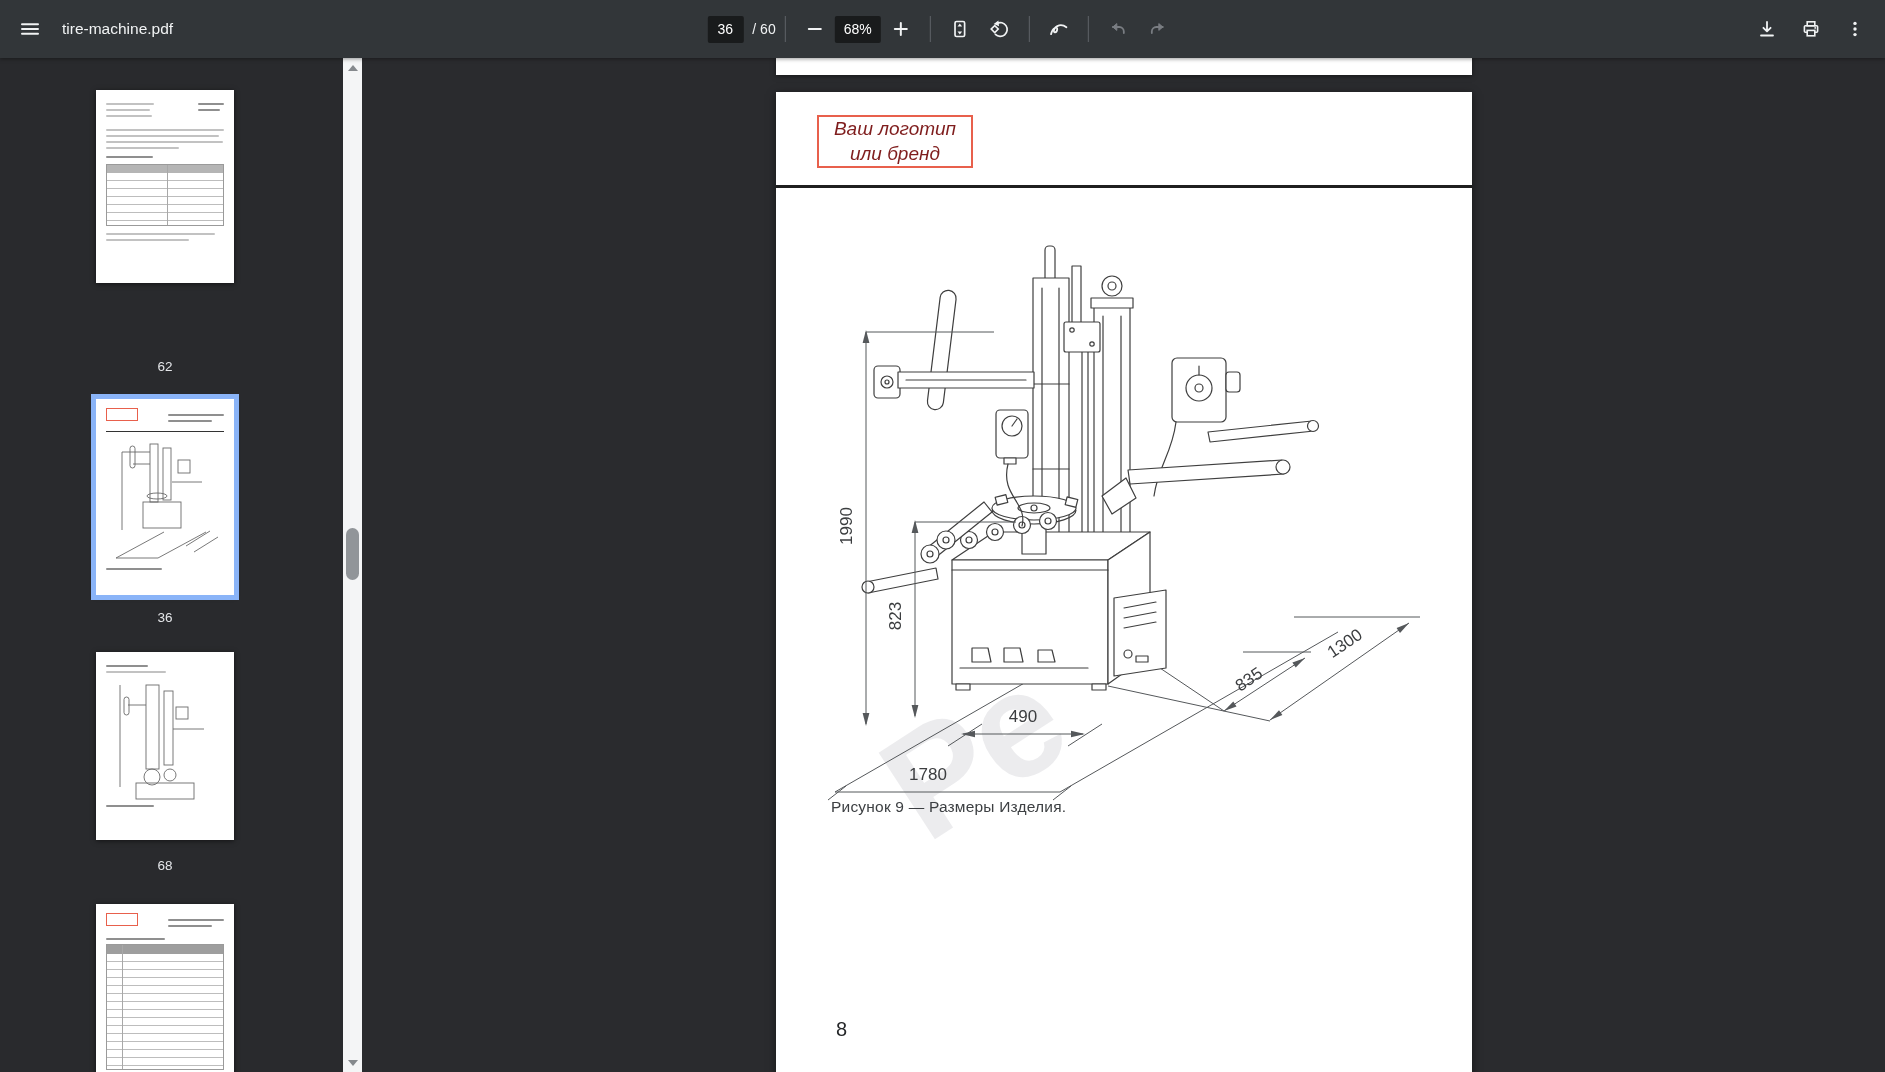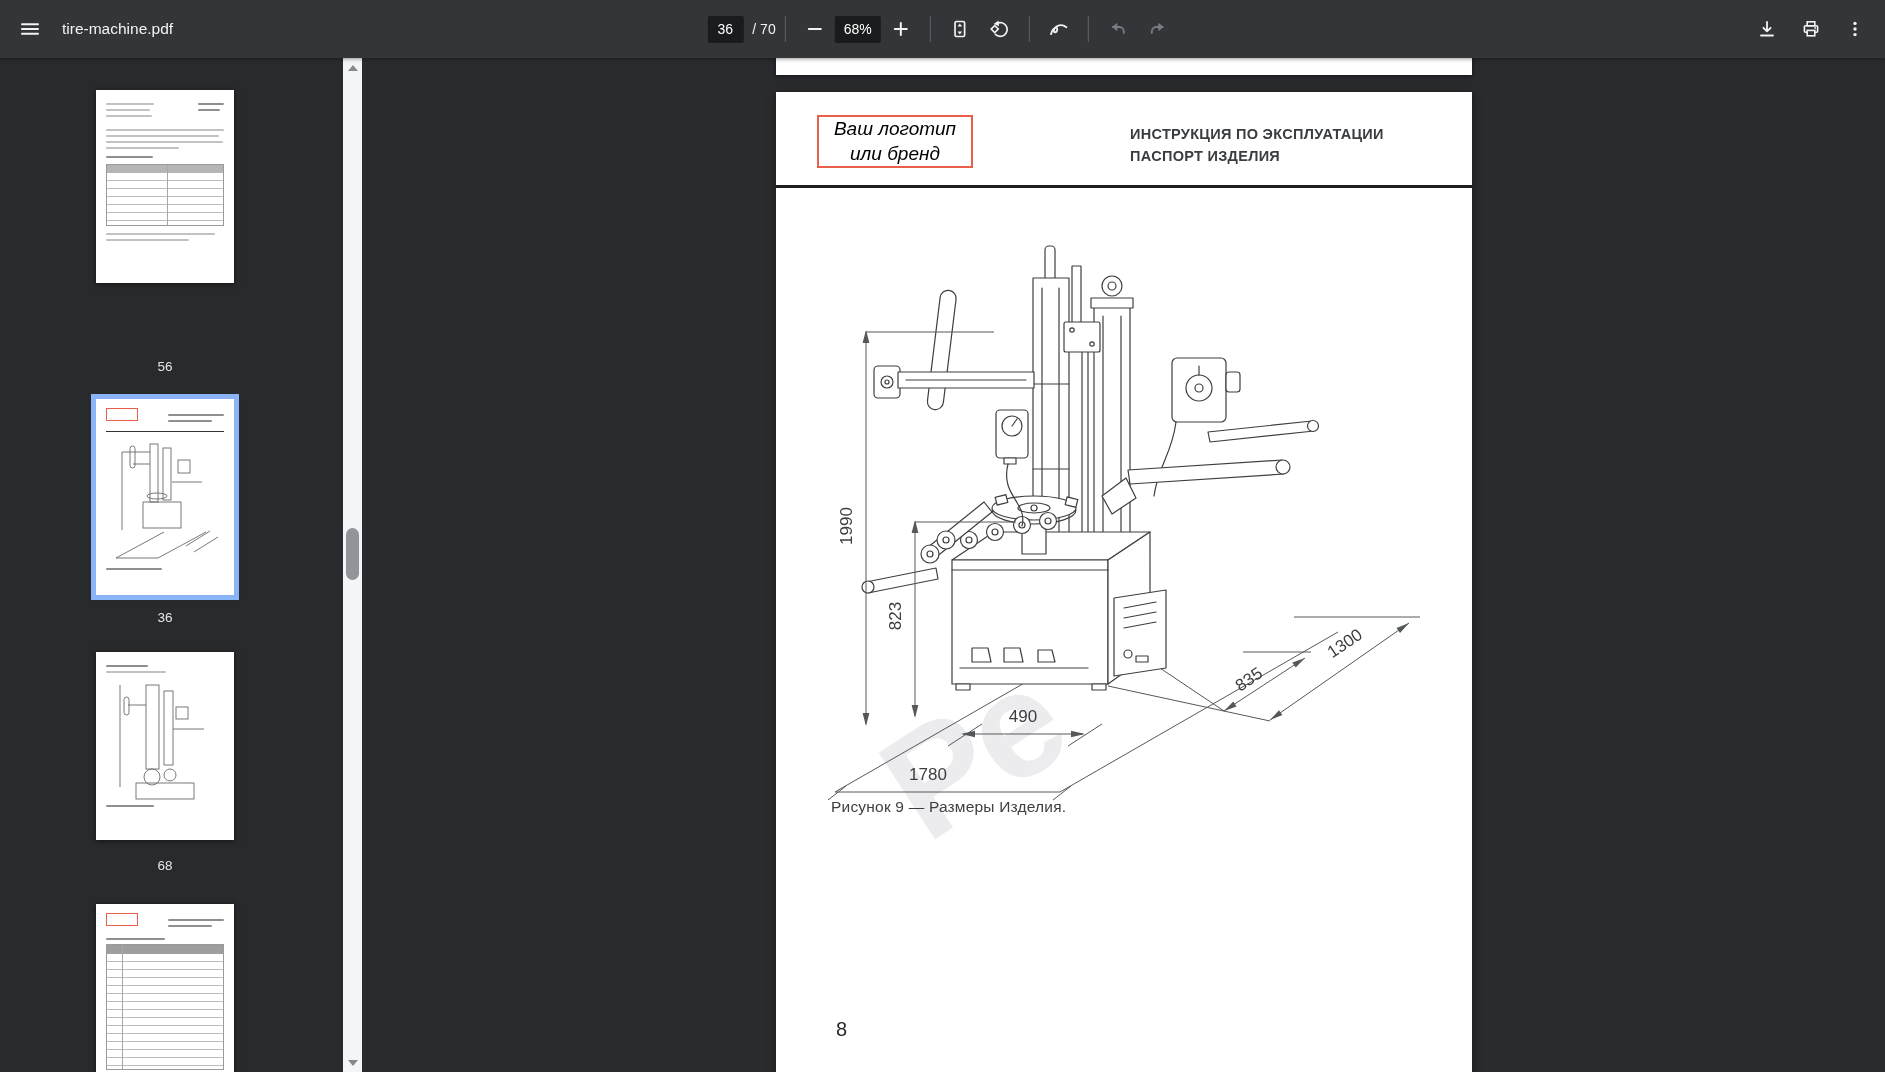--- a/index.html
+++ b/index.html
@@ -73,21 +73,21 @@
   
   .prev-page { position:absolute; left:776px; top:58px; width:696px; height:17px; background:#fff; box-shadow:0 1px 5px rgba(0,0,0,.5); }
   .page {
     position:absolute; left:776px; top:92px; width:696px; height:1040px; background:#fff;
     box-shadow:0 2px 8px rgba(0,0,0,.5); color:#3a3d40;
   }
   .logo-box {
     position:absolute; left:41px; top:23px; width:156px; height:53px;
     border:2px solid #e8604c; display:flex; flex-direction:column;
     align-items:center; justify-content:center; font-style:italic;
-    font-size:19px; line-height:1.3; color:#000000;
+    font-size:19px; line-height:1.3; color:#7f1d1d;
   }
   .doc-head-right {
     position:absolute; left:354px; top:32px; font-weight:bold; font-size:14.5px;
     line-height:1.5; letter-spacing:.3px; color:#3a3d40;
   }
   .doc-rule { position:absolute; left:0; top:93px; width:696px; height:3px; background:#1f1f1f; }
   .fig-caption { position:absolute; left:55px; top:706px; font-size:15.5px; letter-spacing:.2px; color:#3d4043; }
   .page-num { position:absolute; left:60px; top:926px; font-size:20px; color:#26282a; }
   .watermark {
     position:absolute; left:108px; top:574px; font-size:150px; font-weight:600;
@@ -111,21 +111,21 @@
       <div class="tb-btn">
         <svg class="icon" width="20" height="20" viewBox="0 0 20 20">
           <path d="M2 5.2h16M2 10h16M2 14.8h16" stroke="#f1f3f4" stroke-width="2" stroke-linecap="round"></path>
         </svg>
       </div>
       <div class="tb-title">tire-machine.pdf</div>
     </div>
 
     <div class="tb-center">
       <input class="page-input" value="36" style="">
-      <span class="page-total">/ 70</span>
+      <span class="page-total">/ 60</span>
       <div class="tb-sep"></div>
       <div class="tb-btn">
         <svg class="icon" width="20" height="20" viewBox="0 0 20 20">
           <path d="M4 10h12" stroke="#f1f3f4" stroke-width="2" stroke-linecap="round"></path>
         </svg>
       </div>
       <div class="zoom-box">68%</div>
       <div class="tb-btn">
         <svg class="icon" width="20" height="20" viewBox="0 0 20 20">
           <path d="M10 4v12M4 10h12" stroke="#f1f3f4" stroke-width="2" stroke-linecap="round"></path>
@@ -213,21 +213,21 @@
         <div class="tline dkline" style="width:40%; margin-top:7px;"></div>
         <div class="t-table" style="height:62px; margin-top:6px;">
           <div class="th" style="height:8px;"></div>
           <div class="t-rows" style="height:53px;"></div>
           <div class="t-colline" style="left:52%;"></div>
         </div>
         <div class="tline" style="width:92%; margin-top:7px;"></div>
         <div class="tline" style="width:70%;"></div>
       </div>
     </div>
-    <div class="thumb-label" style="top:301px;">56</div>
+    <div class="thumb-label" style="top:301px;">62</div>
 
     <div class="thumb selected" style="top:341px; height:196px;">
       <div class="tpad">
         <div class="t-head">
           <div class="t-red-box"></div>
           <div style="width:56px; padding-top:2px;">
             <div class="tline dkline" style="width:56px;"></div>
             <div class="tline dkline" style="width:44px;"></div>
           </div>
         </div>
@@ -309,24 +309,20 @@
 
   <div class="prev-page"></div>
 
   <div class="page">
 
     <div class="logo-box">
       <span>Ваш логотип</span>
       <span>или бренд</span>
     </div>
 
-    <div class="doc-head-right">
-      <div>ИНСТРУКЦИЯ ПО ЭКСПЛУАТАЦИИ</div>
-      <div>ПАСПОРТ ИЗДЕЛИЯ</div>
-    </div>
 
     <div class="doc-rule"></div>
 
     <div class="watermark">Ре</div>
 
     <svg class="fig-svg" width="696" height="570" viewBox="0 -22 696 570">
 
       <g class="dimln">
         <path d="M59 528 L337 368"></path>
         <path d="M284 528 L562 368"></path>

